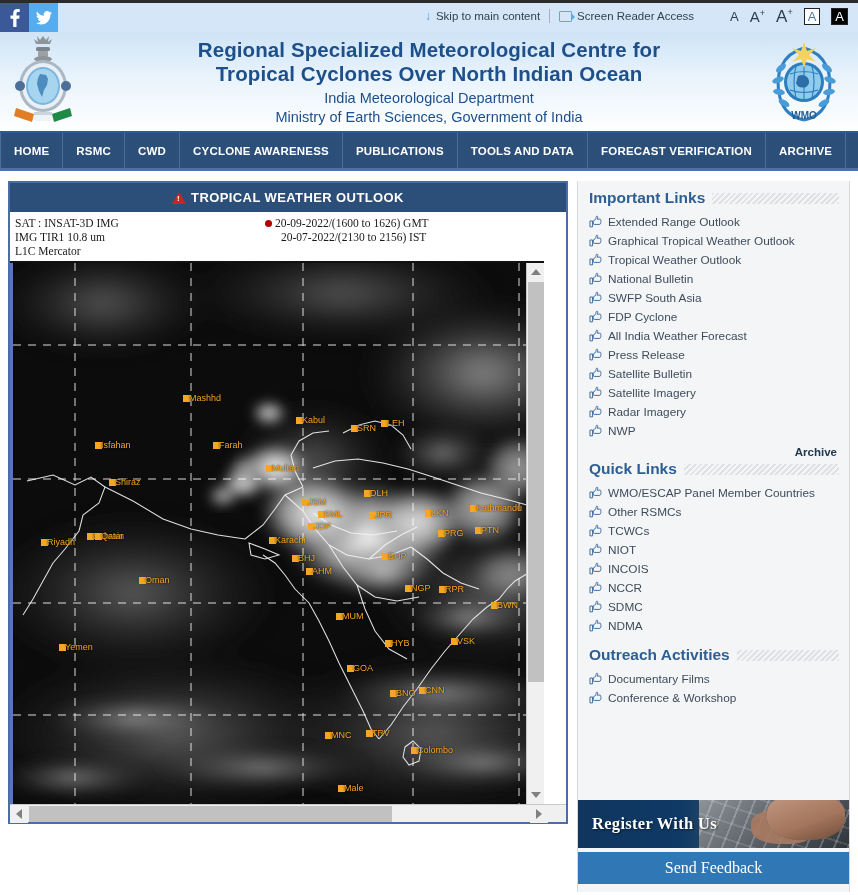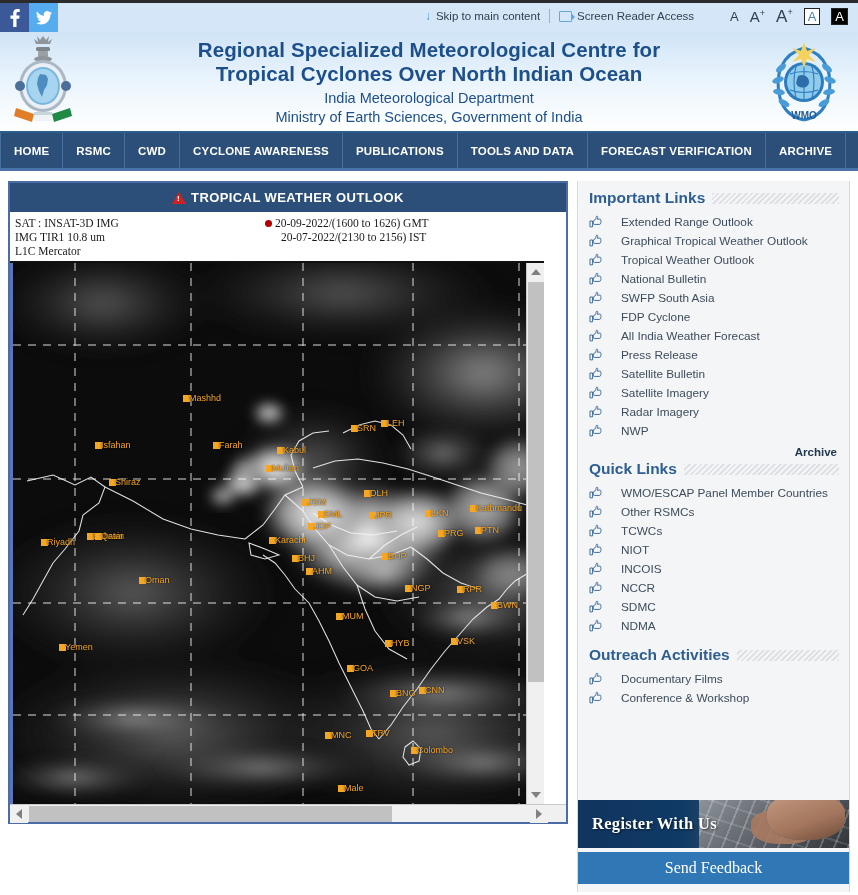--- a/index.html
+++ b/index.html
@@ -267,21 +267,21 @@
   }
   .sec-head .t {
     color: #2e5f94; font-size: 15.5px; font-weight: bold; white-space: nowrap;
   }
   .sec-head .hatch {
     flex: 1; height: 11px;
     background: repeating-linear-gradient(
       -45deg, #dfe1e4 0px, #dfe1e4 2px, #f4f5f6 2px, #f4f5f6 4px);
   }
   .link-row {
-    display: flex; align-items: center; gap: 19px;
+    display: flex; align-items: center; gap: 6px;
     padding: 2.5px 0;
     cursor: pointer;
   }
   .link-row .lbl {
     color: #3d4c5c; font-size: 11.8px; text-decoration: none;
   }
   .hand-ico { flex: none; width: 13px; height: 13px; }
   .archive-row {
     text-align: right;
     color: #21384f; font-size: 11.5px; font-weight: bold;
@@ -640,21 +640,21 @@
                 <span class="nm">Riyadh</span>
               </div>
               <div class="city" style="left: 126px; top: 312px;">
                 <span class="dot"></span>
                 <span class="nm">Oman</span>
               </div>
               <div class="city" style="left: 46px; top: 379px;">
                 <span class="dot"></span>
                 <span class="nm">Yemen</span>
               </div>
-              <div class="city" style="left: 264px; top: 152px; margin-top: 30px;">
+              <div class="city" style="left: 283px; top: 152px;">
                 <span class="dot"></span>
                 <span class="nm">Kabul</span>
               </div>
               <div class="city" style="left: 338px; top: 160px;">
                 <span class="dot"></span>
                 <span class="nm">SRN</span>
               </div>
               <div class="city" style="left: 368px; top: 155px;">
                 <span class="dot"></span>
                 <span class="nm">LEH</span>
@@ -720,21 +720,21 @@
                 <span class="nm">AHM</span>
               </div>
               <div class="city" style="left: 369px; top: 288px;">
                 <span class="dot"></span>
                 <span class="nm">BHP</span>
               </div>
               <div class="city" style="left: 392px; top: 320px;">
                 <span class="dot"></span>
                 <span class="nm">NGP</span>
               </div>
-              <div class="city" style="left: 444px; top: 321px;">
+              <div class="city" style="left: 426px; top: 321px;">
                 <span class="dot"></span>
                 <span class="nm">RPR</span>
               </div>
               <div class="city" style="left: 496px; top: 300px; padding-left: 33px;">
                 <span class="dot"></span>
                 <span class="nm">CAL</span>
               </div>
               <div class="city" style="left: 478px; top: 337px;">
                 <span class="dot"></span>
                 <span class="nm">BWN</span>

